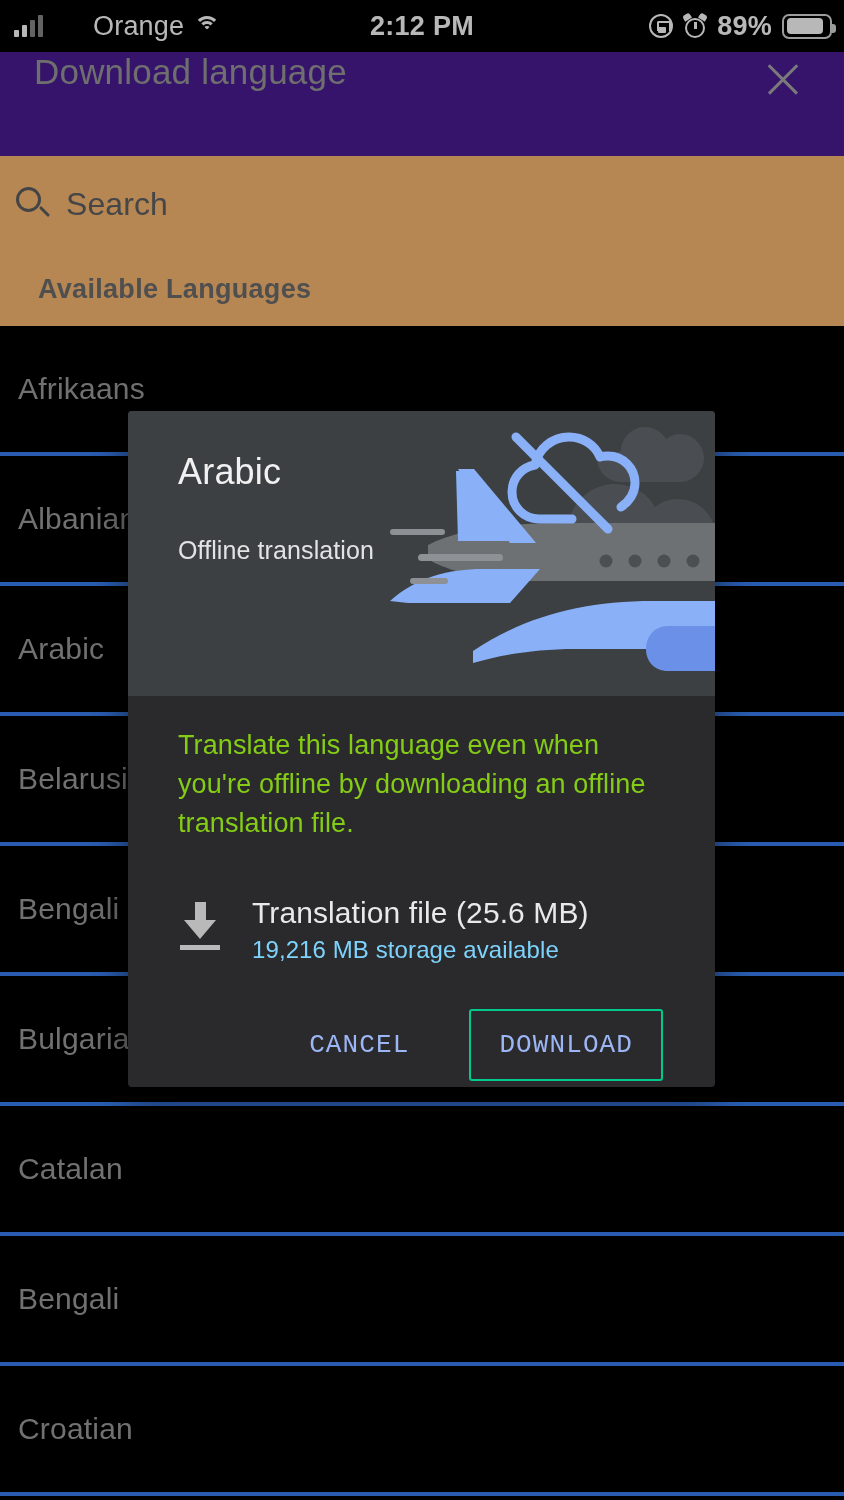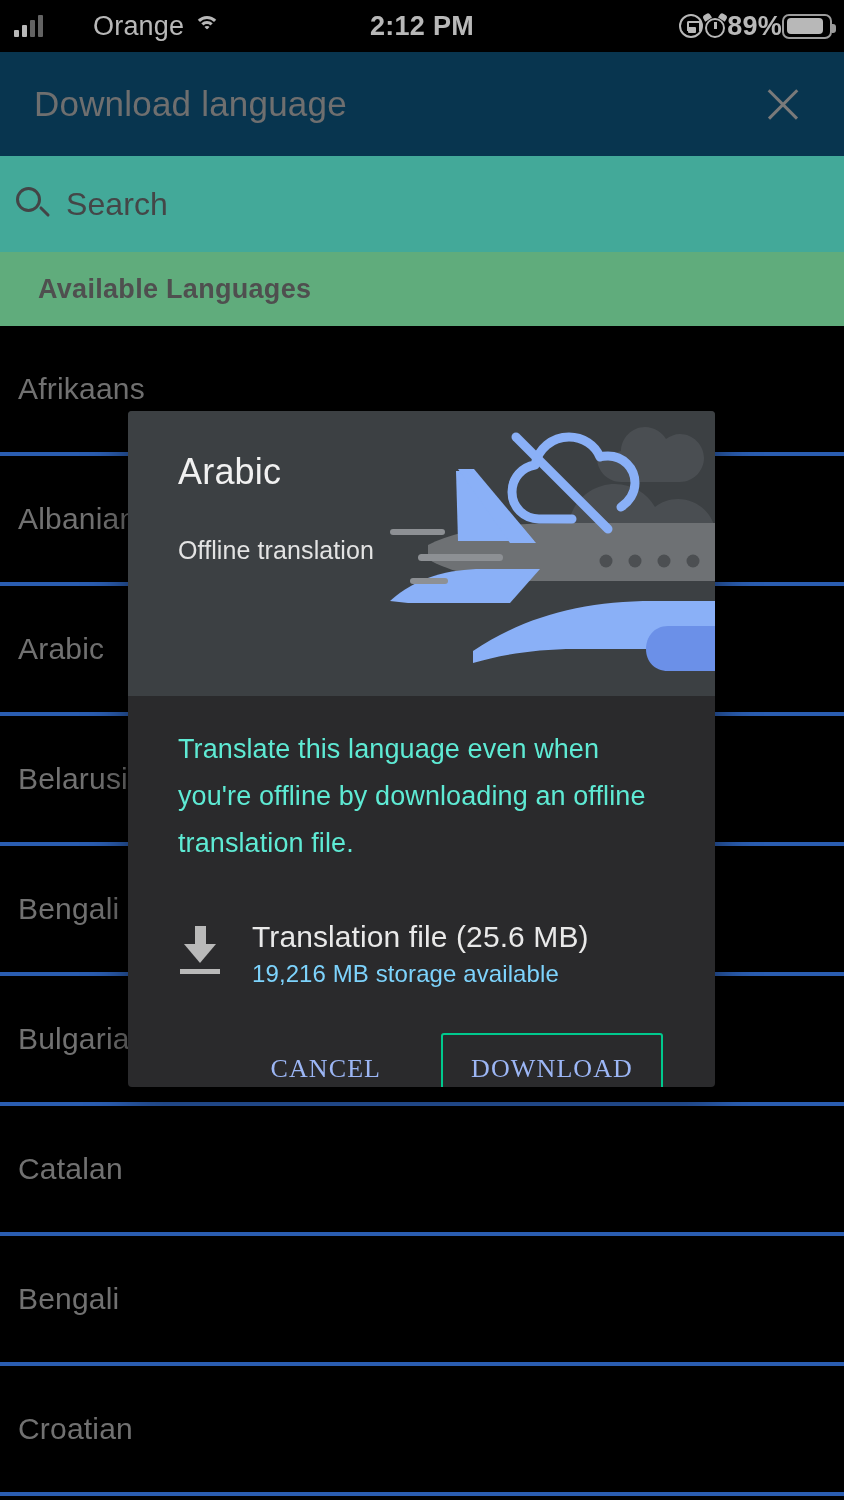--- a/index.html
+++ b/index.html
@@ -26,63 +26,63 @@
   .carrier{ font-size:27px; letter-spacing:.2px;margin-left:41px; }
   .wifi{ width:28px; height:22px; position:relative; }
   .wifi span{ position:absolute; left:50%; transform:translateX(-50%); border:3px solid #fff;
               border-bottom-color:transparent; border-left-color:transparent; border-right-color:transparent;
               border-radius:50%; }
   .wifi span:nth-child(1){ width:26px; height:26px; top:1px; }
   .wifi span:nth-child(2){ width:16px; height:16px; top:6px; }
   .wifi span:nth-child(3){ width:7px;  height:7px;  top:11px; border-width:3.5px; }
 
   .sb-center{ position:absolute; left:0; width:844px; text-align:center; font-size:27px; font-weight:bold; letter-spacing:.3px;}
-  .sb-right{ position:absolute; right:12px; display:flex; align-items:center; gap:0; }
+  .sb-right{ position:absolute; right:12px; display:flex; align-items:center; gap:10px; }
   .rotlock{ width:24px; height:24px; border:2.5px solid #fff; border-radius:50%; position:relative; }
   .rotlock::after{ content:""; position:absolute; left:6px; top:5px; width:10px; height:8px;
                    border:2px solid #fff; border-radius:2px 2px 0 0; border-bottom:none; }
   .rotlock::before{ content:""; position:absolute; left:7px; top:11px; width:8px; height:6px; background:#fff; border-radius:1px;}
   .alarm{ width:24px; height:24px; position:relative; }
   .alarm .face{ position:absolute; left:2px; top:4px; width:20px; height:20px; border:2.6px solid #fff; border-radius:50%; }
   .alarm .bellL,.alarm .bellR{ position:absolute; top:0px; width:8px; height:6px; background:#fff; border-radius:3px 3px 0 0;}
   .alarm .bellL{ left:0px; transform:rotate(-32deg); }
   .alarm .bellR{ right:0px; transform:rotate(32deg); }
   .alarm .hand{ position:absolute; left:11px; top:8px; width:2.4px; height:7px; background:#fff; }
   .pct{ font-size:27px; font-weight:bold; letter-spacing:.2px;}
   .batt{ width:50px; height:25px; border:2.6px solid #d8d8d8; border-radius:7px; position:relative; padding:2.5px;}
   .batt .fill{ height:100%; background:#fff; border-radius:4px; }
   .batt::after{ content:""; position:absolute; right:-6px; top:8px; width:4px; height:9px;
                 background:#d8d8d8; border-radius:0 3px 3px 0; }
 
   
   .appbar{
     position:absolute; left:0; top:52px; width:844px; height:104px;
-    background:#0c4a6e; display:flex; align-items:center; justify-content:space-between;
+    background:#4c1d95; display:flex; justify-content:space-between;
     padding:0 34px 0 34px;
   }
   .appbar .title{ font-size:35px; color:#9a9a9a; letter-spacing:.2px; }
   .closebtn{ width:54px; height:54px; position:relative; cursor:pointer; }
   .closebtn span{ position:absolute; left:7px; top:26px; width:40px; height:2.6px; background:#a9a9a9; }
   .closebtn span:nth-child(1){ transform:rotate(45deg); }
   .closebtn span:nth-child(2){ transform:rotate(-45deg); }
 
   
   .searchbar{
     position:absolute; left:0; top:156px; width:844px; height:96px;
-    background:#5eead4; display:flex; align-items:center; padding-left:14px; gap:14px;
+    background:#fdba74; display:flex; align-items:center; padding-left:14px; gap:14px;
   }
   .mag{ width:38px; height:38px; position:relative; flex:none; }
   .mag .ring{ position:absolute; left:2px; top:2px; width:25px; height:25px; border:3px solid #5d5f61; border-radius:50%; }
   .mag .stem{ position:absolute; left:24px; top:25px; width:13px; height:3px; background:#5d5f61; transform:rotate(45deg); border-radius:2px;}
   .searchtext{ font-size:32px; color:#5f6163; letter-spacing:.1px; }
 
   
   .sectionhdr{
     position:absolute; left:0; top:252px; width:844px; height:74px;
-    background:#86efac; display:flex; align-items:center; padding-left:38px;
+    background:#fdba74; display:flex; align-items:center; padding-left:38px;
   }
   .sectionhdr span{ font-size:27px; color:#6e6e6e; font-weight:bold; letter-spacing:.3px; }
 
   
   .list{ position:absolute; left:0; top:326px; width:844px; }
   .row{
     height:130px; display:flex; align-items:center; padding-left:18px;
     border-bottom:4px solid #3b82f6; background:#000;
   }
   .row span{ font-size:30px; color:#9d9d9d; letter-spacing:.2px; }
@@ -94,34 +94,34 @@
     background:#2a2a2c; border-radius:4px; overflow:hidden;
     box-shadow:0 12px 40px rgba(0,0,0,.6);
   }
   .dlg-hero{ position:relative; width:100%; height:285px; background:#3c4043; overflow:hidden; }
   .hero-text{ position:absolute; left:50px; top:40px; z-index:5; }
   .hero-title{ font-size:36px; color:#f1f1f1; letter-spacing:.2px; }
   .hero-sub{ font-size:25px; color:#e3e3e3; margin-top:43px; letter-spacing:.1px; }
   .hero-art{ position:absolute; left:0; top:0; width:587px; height:285px; }
 
   .dlg-body{ padding:30px 50px 0 50px; }
-  .dlg-desc{ font-size:27px; line-height:47px; color:#5eead4; letter-spacing:.1px; }
+  .dlg-desc{ font-size:27px; line-height:39px; color:#84cc16; letter-spacing:.1px; }
 
   .filerow{ display:flex; align-items:flex-start; gap:30px; margin-top:53px; }
   .dlicon{ width:44px; height:48px; position:relative; flex:none; margin-top:6px; }
   .dlicon .shaft{ position:absolute; left:17px; top:0px; width:11px; height:22px; background:#b9b9b9;}
   .dlicon .head{ position:absolute; left:6px; top:18px; width:0; height:0;
                  border-left:16px solid transparent; border-right:16px solid transparent; border-top:19px solid #b9b9b9;}
   .dlicon .base{ position:absolute; left:2px; top:43px; width:40px; height:5px; background:#b9b9b9;}
   .fname{ font-size:30px; color:#e9e9e9; letter-spacing:.1px;}
   .fsub{ font-size:24px; color:#7dd3fc; margin-top:6px; letter-spacing:.1px;}
 
   .actions{ display:flex; align-items:center; justify-content:flex-end; gap:12px; margin-top:45px; padding-right:2px; }
   .tbtn{ font-size:26px; color:#9cb6f5; letter-spacing:1.1px; font-weight:500; padding:19px 22px; cursor:pointer;
-         background:none; border:2px solid transparent; border-radius:3px; font-family:Liberation Serif, serif;}
+         background:none; border:2px solid transparent; border-radius:3px; font-family:Liberation Mono, monospace;}
   .tbtn.focused{ border-color:#00c98e; padding:19px 28px;margin-left:24px; }
 </style>
 </head>
 <body>
 
 <div id="screen">
 
   <div class="statusbar">
     <div class="sb-left">
       <div class="bars">

